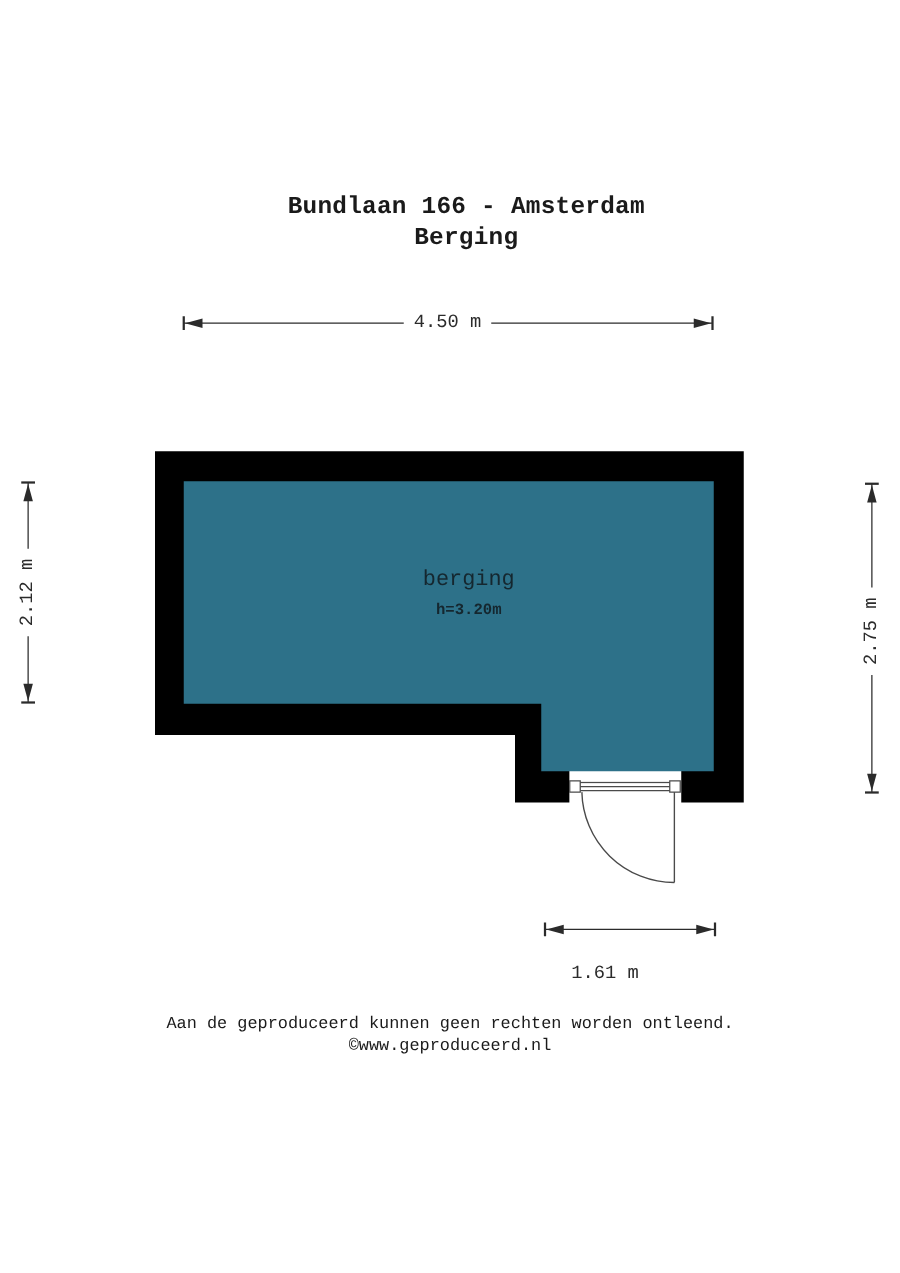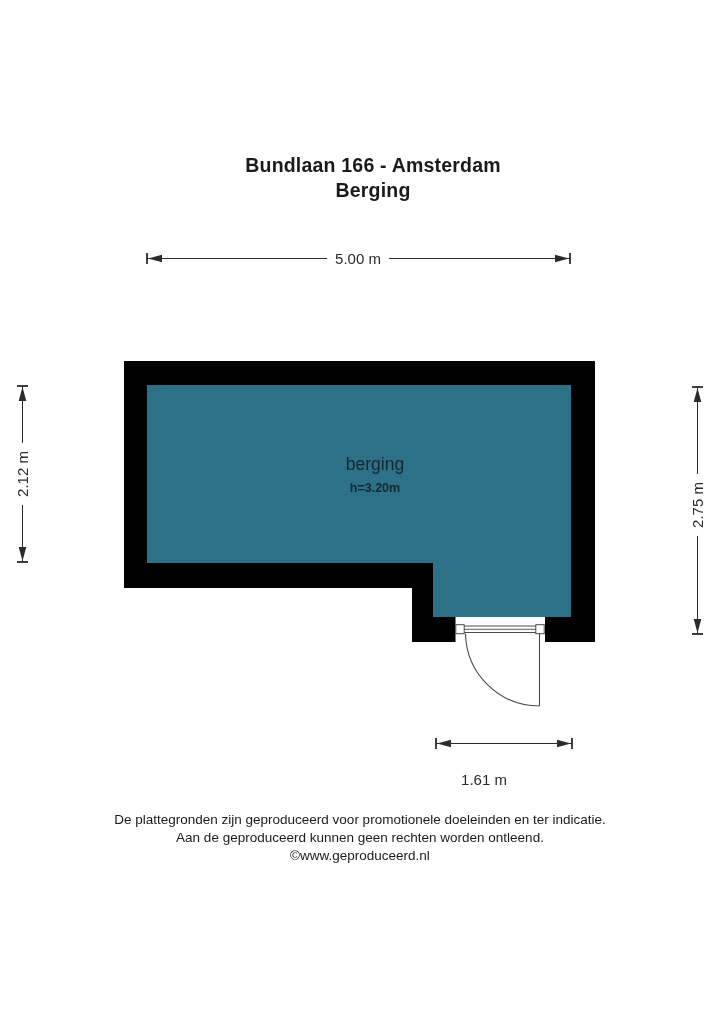--- a/index.html
+++ b/index.html
@@ -2,21 +2,21 @@
 <html style="--room-fill: #2d7189; --wall: #000000; --dimension-lines: #2b2b2b; --door-lines: #4a4a4a; --room-text: #15272f; --text: #1a1a1a;"><head>
 <meta charset="utf-8">
 <style>
   html, body { margin: 0; padding: 0; background: #ffffff; }
   .page {
     position: relative;
     width: 720px;
     height: 1018px;
     background: #ffffff;
     overflow: hidden;
-    font-family: Liberation Sans, sans-serif;
+    font-family: Liberation Mono, monospace;
     color: var(--text, #1a1a1a);
     border-radius: 26px;
   }
   svg.plan { position: absolute; left: 0; top: 0; }
 
   
   .title-block {
     position: absolute;
     top: 153px;
     left: 373px;
@@ -148,24 +148,23 @@
       <line class="dim-tick" x1="436" y1="738" x2="436" y2="749"></line>
       <line class="dim-tick" x1="572" y1="738" x2="572" y2="749"></line>
       <path class="dim-arrow" d="M437,743.5 L451,739.7 L451,747.3 Z"></path>
       <path class="dim-arrow" d="M571,743.5 L557,739.7 L557,747.3 Z"></path>
     </g>
   </svg>
 
   <div class="room-name">berging</div>
   <div class="room-height">h=3.20m</div>
 
-  <div class="dim-label" id="dim-top-label">5.00 m</div>
+  <div class="dim-label" id="dim-top-label">4.50 m</div>
   <div class="dim-label vertical" id="dim-left-label">2.12 m</div>
   <div class="dim-label vertical" id="dim-right-label">2.75 m</div>
   <div class="dim-label" id="dim-bottom-label">1.61 m</div>
 
   <div class="footer-block">
-    <div>De plattegronden zijn geproduceerd voor promotionele doeleinden en ter indicatie.</div>
     <div>Aan de geproduceerd kunnen geen rechten worden ontleend.</div>
     <div>©www.geproduceerd.nl</div>
   </div>
 
 </div>
 
 </body></html>

